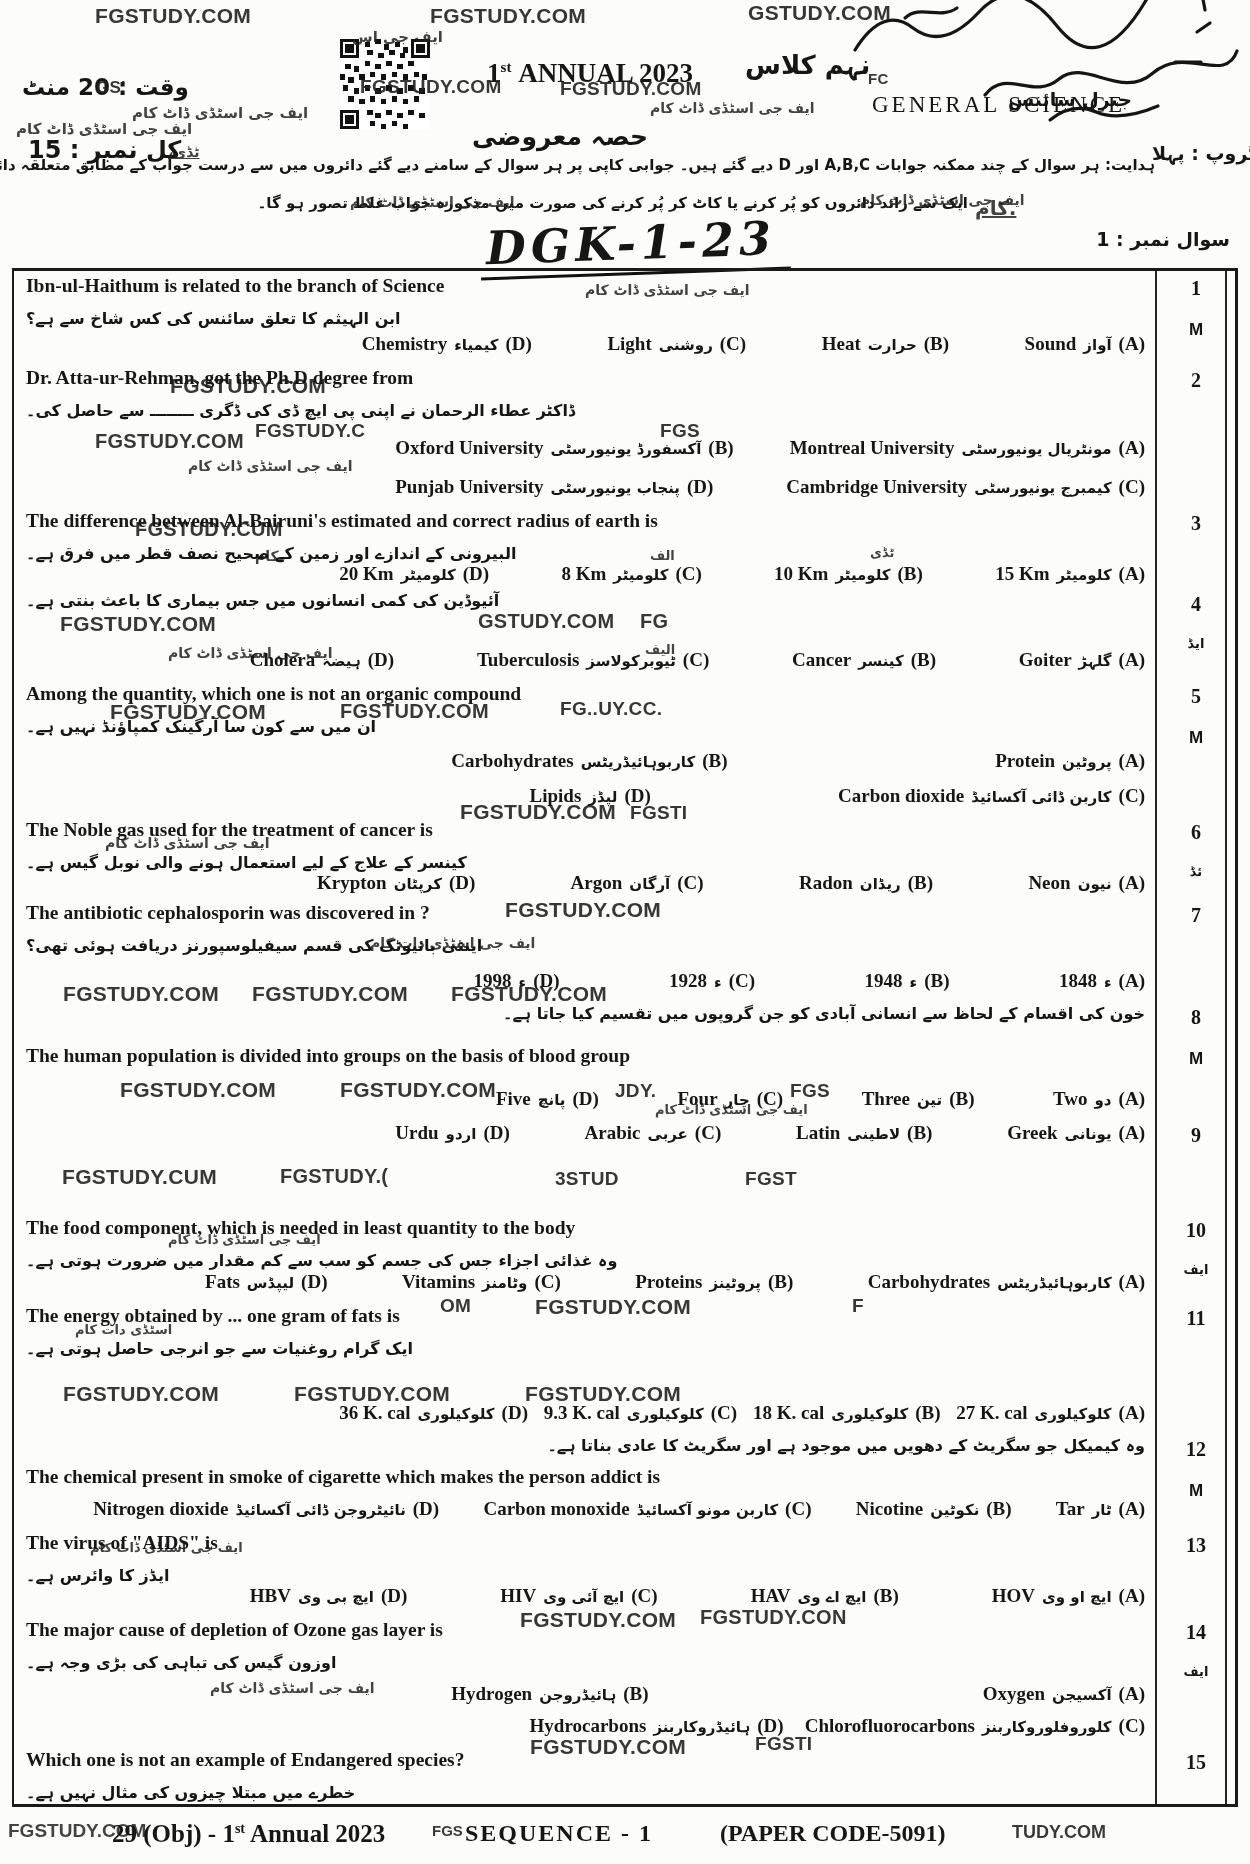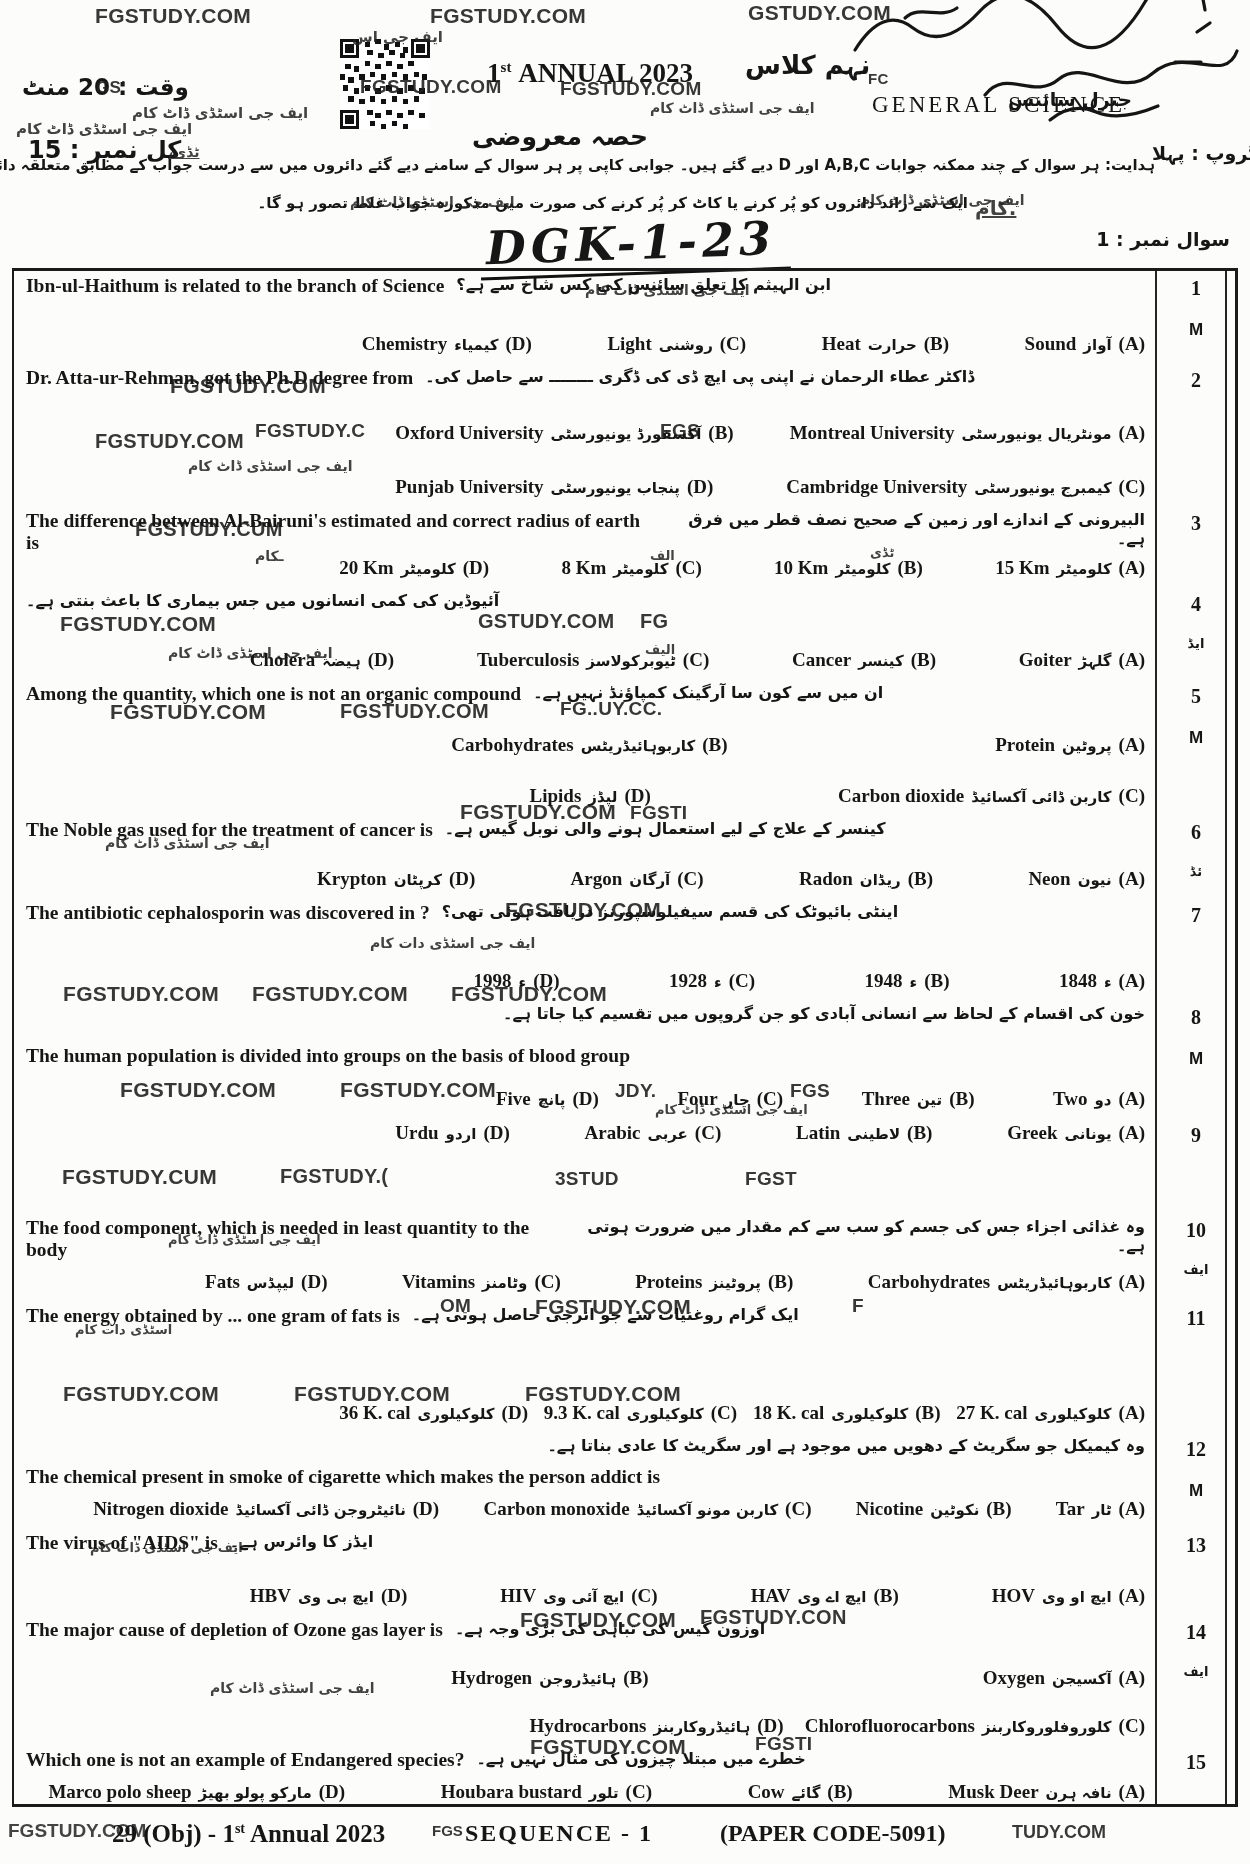--- a/index.html
+++ b/index.html
@@ -31,21 +31,21 @@
   
   .exam-table{position:absolute;left:12px;top:268px;width:1226px;height:1539px;border:3px solid #1a1a1a;border-left-width:2px;z-index:2;box-sizing:border-box;}
   .sep-line{position:absolute;top:0;bottom:0;right:78px;width:2px;background:#242424;}
   .dbl-line{position:absolute;top:0;bottom:0;right:8px;width:2px;background:#242424;}
   .q-list{position:absolute;inset:0;overflow:hidden;}
   .q-block{display:flex;width:100%;box-sizing:border-box;}
   .q-main{flex:1;display:flex;flex-direction:column;justify-content:space-between;padding:4px 12px 8px 12px;min-width:0;}
   .q-num-cell{width:78px;flex:0 0 78px;text-align:center;padding-top:6px;font-family:"Liberation Serif",serif;font-weight:700;font-size:20px;box-sizing:border-box;}
   .q-note{display:block;font-family:"Liberation Sans",sans-serif;font-weight:700;font-size:17px;margin-top:20px;}
   .q-note.ur{font-family:"DejaVu Sans",sans-serif;font-size:13px;}
-  .q-stem{display:flex;justify-content:flex-start;align-items:flex-start;gap:12px;}
+  .q-stem{display:flex;justify-content:center;align-items:flex-start;gap:12px;flex-direction:column;}
   .stem-en{font-family:"Liberation Serif",serif;font-weight:700;font-size:19.5px;}
   .stem-ur{font-family:"DejaVu Sans",sans-serif;direction:rtl;font-weight:700;font-size:16px;text-align:right;}
   .stacked-ur{display:block;text-align:right;font-weight:700;font-size:16px;}
   .opt-row{display:flex;flex-direction:row-reverse;justify-content:space-between;align-items:baseline;}
   .opt{white-space:nowrap;}
   .o-en{font-family:"Liberation Serif",serif;font-weight:700;font-size:19px;}
   .o-ur{font-family:"DejaVu Sans",sans-serif;direction:rtl;display:inline-block;font-weight:700;font-size:15px;margin:0 7px;}
   .o-l{font-family:"Liberation Serif",serif;font-weight:700;font-size:19px;}
   
   .footer-item{position:absolute;white-space:nowrap;}

